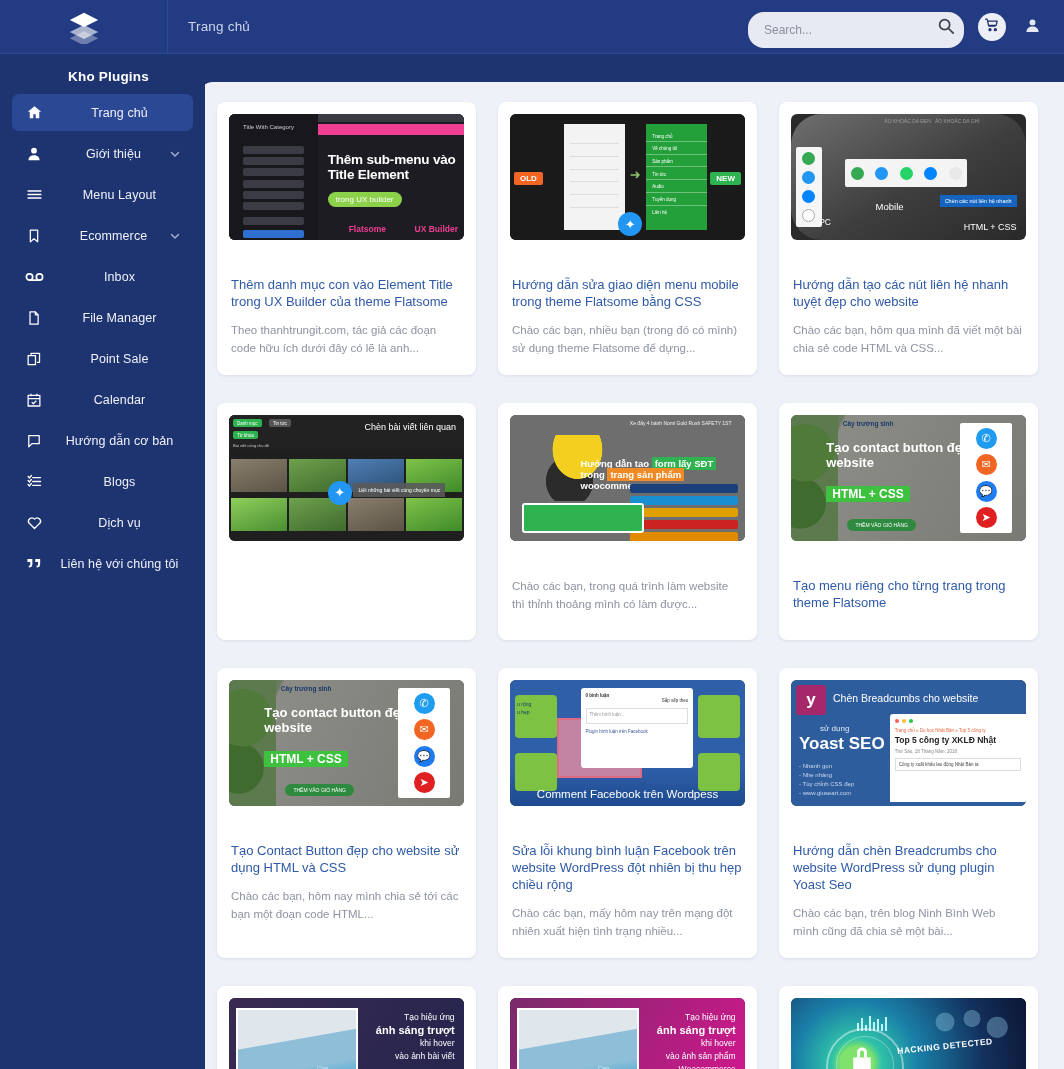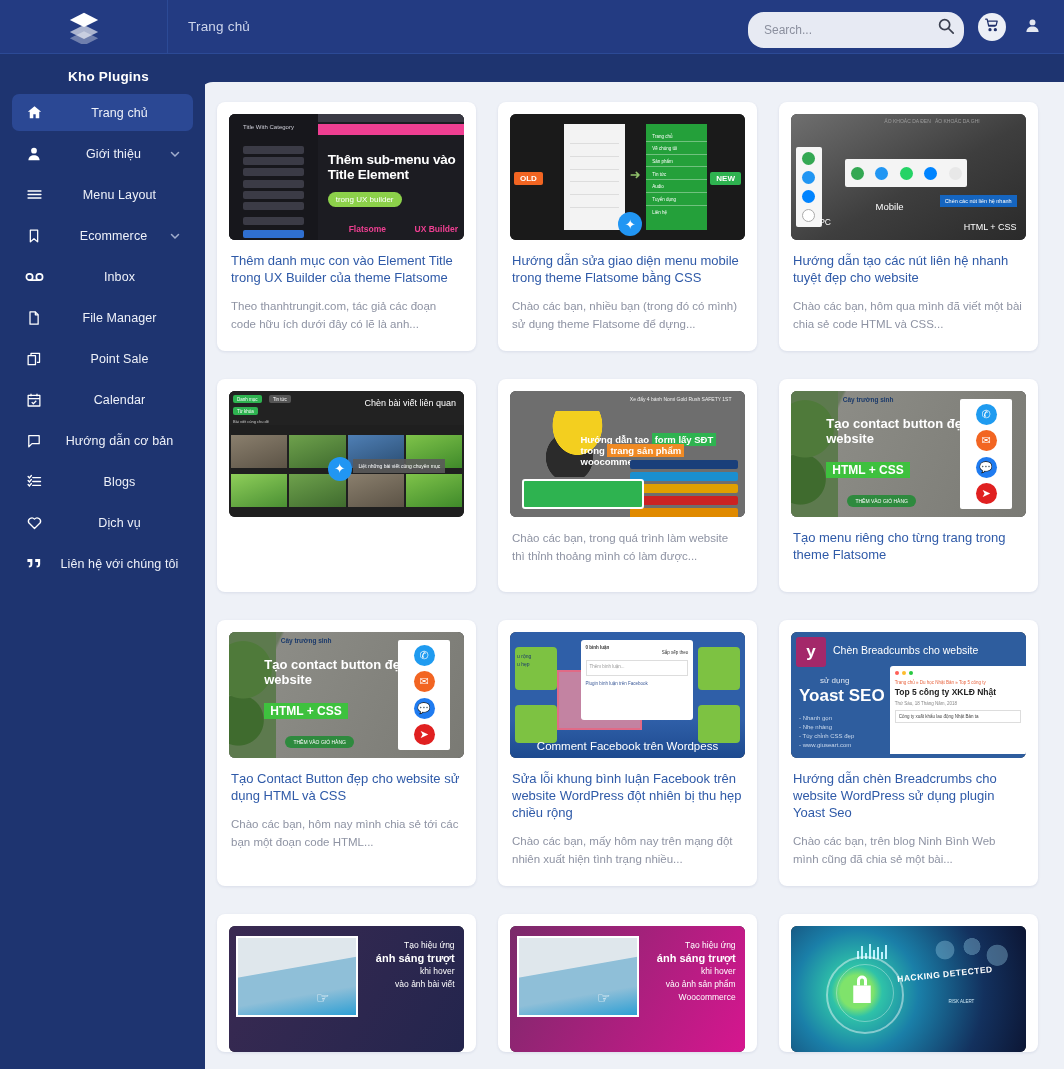--- a/index.html
+++ b/index.html
@@ -124,21 +124,21 @@
     display: flex; flex-direction: column;
   }
   .card-thumb {
     margin: 12px 12px 0 12px;
     height: 126px;
     border-radius: 6px;
     overflow: hidden;
     position: relative;
     background: #2a2a2a;
   }
-  .card-body { padding: 12px 14px 18px 14px; }
+  .card-body { padding: 12px 14px 18px 14px; margin-top: 24px; }
   .card-title {
     color: #2f5aa8; font-size: 13px; line-height: 17px;
     margin-bottom: 11px;
   }
   .card-excerpt {
     color: #8e93a3; font-size: 11.5px; line-height: 18px;
   }
 
   
   .thumb { position: absolute; inset: 0; }
@@ -162,21 +162,21 @@
   .t2 .gline { position:absolute; left:0; right:0; height:1px; background:rgba(255,255,255,.35); }
   .t2 .gtxt { position:absolute; left:6px; color:#fff; font-size:4.5px; }
   .t2 .wline { position:absolute; left:6px; right:6px; height:1px; background:#ddd; }
   .t2 .badgeOld { position:absolute; left:4px; top:46%; background:#f26522; color:#fff; font-size:8px; font-weight:bold; padding:2px 6px; border-radius:2px;}
   .t2 .badgeNew { position:absolute; right:4px; top:46%; background:#2eb350; color:#fff; font-size:8px; font-weight:bold; padding:2px 6px; border-radius:2px;}
   .t2 .arrow { position:absolute; left:51%; top:42%; color:#8fbf6a; font-size:13px; }
   .t2 .fcirc { position:absolute; left:46%; bottom:4px; width:24px; height:24px; border-radius:50%; background:#2196f3;
     display:flex;align-items:center;justify-content:center;color:#fff;font-size:13px;}
 
   
-  .t3 { background: linear-gradient(150deg,#6f6f6f,#3e3e3e 55%,#2a2a2a); }
+  .t3 { background: linear-gradient(150deg,#6f6f6f,#3e3e3e 55%,#2a2a2a); border-radius: 31px; }
   .t3 .topTxt { position:absolute; top:4px; left:26%; right:6%; color:#9b9b9b; font-size:5px; text-align:center; line-height:7px;}
   .t3 .barWhite { position:absolute; left:23%; top:36%; width:52%; height:22%; background:#f4f4f4; border-radius:2px;
      display:flex; align-items:center; justify-content:space-around;}
   .t3 .sideWhite { position:absolute; left:2%; top:26%; width:11%; height:64%; background:#f6f6f6; border-radius:2px;
      display:flex; flex-direction:column; align-items:center; justify-content:space-evenly;}
   .t3 .mini { width:13px; height:13px; border-radius:50%; }
   .t3 .lblMobile { position:absolute; left:36%; bottom:22%; color:#fff; font-size:9.5px;}
   .t3 .lblPC { position:absolute; left:12%; bottom:10%; color:#fff; font-size:8.5px;}
   .t3 .blueTag { position:absolute; right:4%; bottom:26%; background:#1565c0; color:#fff; font-size:5.5px; padding:3px 5px;}
   .t3 .htmlTag { position:absolute; right:4%; bottom:6%; color:#fff; font-size:9px;}

